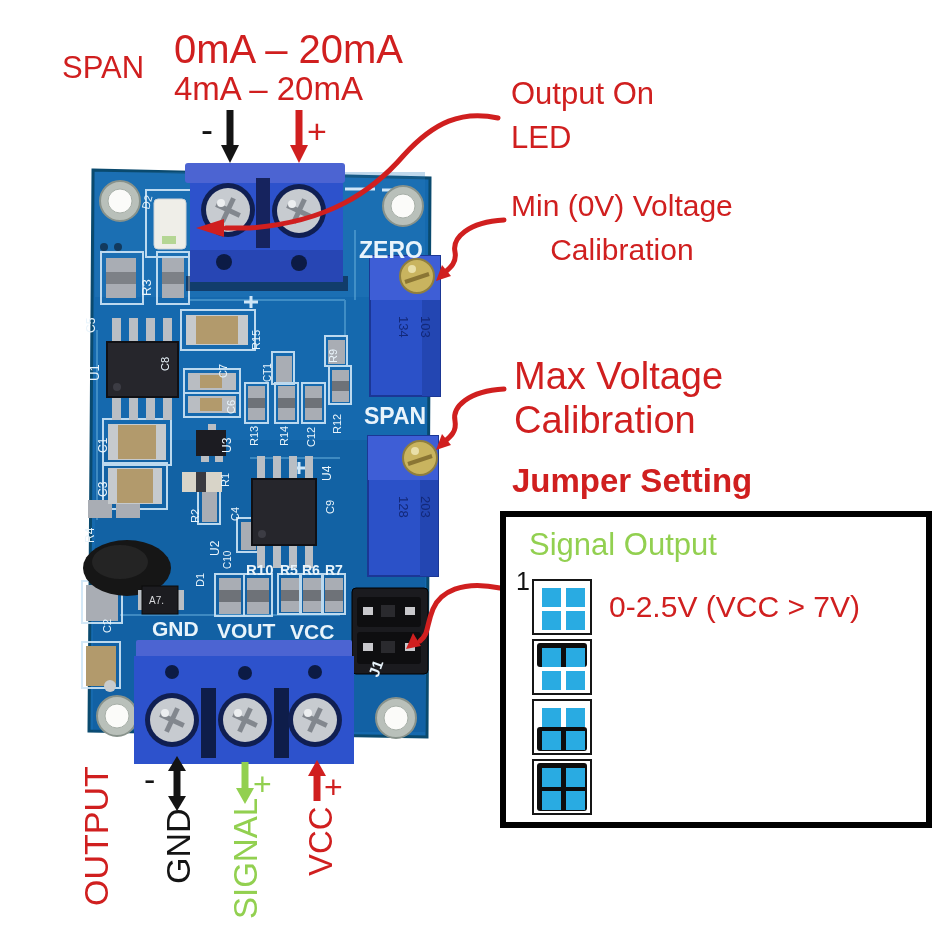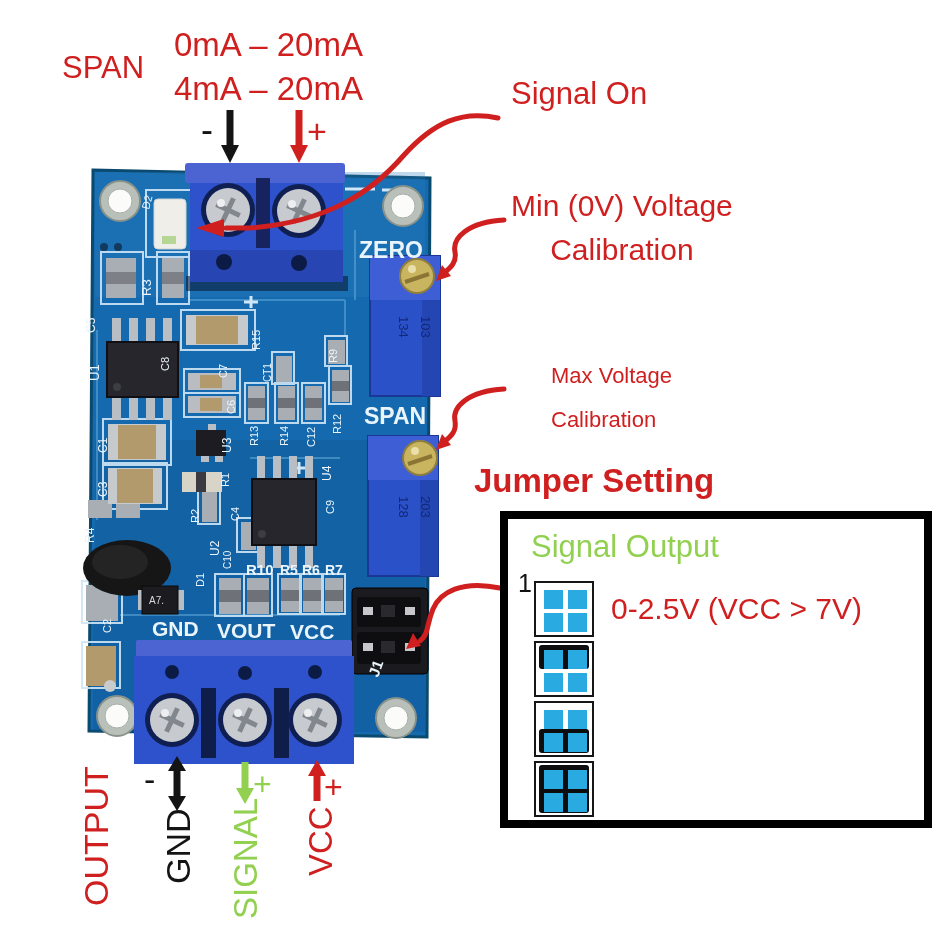--- a/index.html
+++ b/index.html
@@ -11,21 +11,21 @@
   html,body{margin:0;padding:0;background:#fff;}
   .canvas{position:relative;width:945px;height:945px;background:#ffffff;overflow:hidden;
           font-family:"Liberation Sans",sans-serif;}
   #board-svg{position:absolute;left:0;top:0;}
   svg text{font-family:"Liberation Sans",sans-serif;}
   .ann{position:absolute;color:var(--red);line-height:1.18;white-space:nowrap;}
   .callout{position:absolute;color:var(--red);white-space:nowrap;}
   .callout div{line-height:44px;}
   
   .jpanel{position:absolute;left:500px;top:511px;width:432px;height:317px;
-          border:8px solid #000000;background:#fff;box-sizing:border-box;}
+          border:6px solid #000000;background:#fff;box-sizing:border-box;}
   .jp-sub{position:absolute;left:23px;top:10px;font-size:31px;color:var(--green);}
   .jp-pin1{position:absolute;left:10px;top:50px;font-size:25px;color:#111;}
   .jp-rows{position:absolute;left:26px;top:60px;}
   .jp-row{display:flex;align-items:center;height:60px;}
   .jicon{position:relative;width:56px;height:52px;background:#fff;border:2px solid #161616;flex:none;box-sizing:content-box;}
   .sq{position:absolute;width:19px;height:19px;background:var(--lblue);}
   .cap{position:absolute;background:#0d0d0d;border-radius:3px;}
   .cap-top{left:3px;top:2px;width:50px;height:24px;}
   .cap-bottom{left:3px;top:26px;width:50px;height:24px;}
   .cap-full{left:3px;top:2px;width:50px;height:48px;}
@@ -349,36 +349,37 @@
   <text x="253" y="795" font-size="32" fill="#92d050">+</text>
   <text x="324" y="798" font-size="32" fill="#d01f1f">+</text>
 
   <text transform="translate(108,906) rotate(-90)" font-size="34" fill="#d01f1f">OUTPUT</text>
   <text transform="translate(190,884) rotate(-90)" font-size="34" fill="#141414">GND</text>
   <text transform="translate(257,919) rotate(-90)" font-size="33" fill="#92d050">SIGNAL</text>
   <text transform="translate(332,876) rotate(-90)" font-size="33" fill="#d01f1f">VCC</text>
 </svg>
 
 <div class="ann" style="left:62px;top:50px;font-size:31px;">SPAN</div>
-<div class="ann" style="left:174px;top:26px;font-size:33px;">0mA – 20mA</div>
+<div class="ann" style="left:174px;top:26px;font-size:40px;">0mA – 20mA</div>
 <div class="ann" style="left:174px;top:70px;font-size:33px;">4mA – 20mA</div>
 
 <div class="callout" style="left:511px;top:72px;font-size:31px;">
-  <div>Signal On</div>
+  <div>Output On</div>
+  <div>LED</div>
 </div>
 <div class="callout" style="left:511px;top:184px;font-size:30px;text-align:center;">
   <div>Min (0V) Voltage</div>
   <div>Calibration</div>
 </div>
-<div class="callout" style="left:514px;top:354px;font-size:22px;margin-left:37px;">
+<div class="callout" style="left:514px;top:354px;font-size:38px;">
   <div>Max Voltage</div>
   <div>Calibration</div>
 </div>
 
-<div class="ann" style="left:474px;top:462px;font-size:33px;font-weight:700;">Jumper Setting</div>
+<div class="ann" style="left:512px;top:462px;font-size:33px;font-weight:700;">Jumper Setting</div>
 
 <div class="jpanel">
   <div class="jp-sub">Signal Output</div>
   <div class="jp-pin1">1</div>
   <div class="jp-rows">
         <div class="jp-row">
           <div class="jicon">
             <div class="sq" style="left: 8px; top: 7px; background: rgb(41, 171, 226);"></div>
             <div class="sq" style="left: 32px; top: 7px; background: rgb(41, 171, 226);"></div>
             <div class="sq" style="left: 8px; top: 30px; background: rgb(41, 171, 226);"></div>

